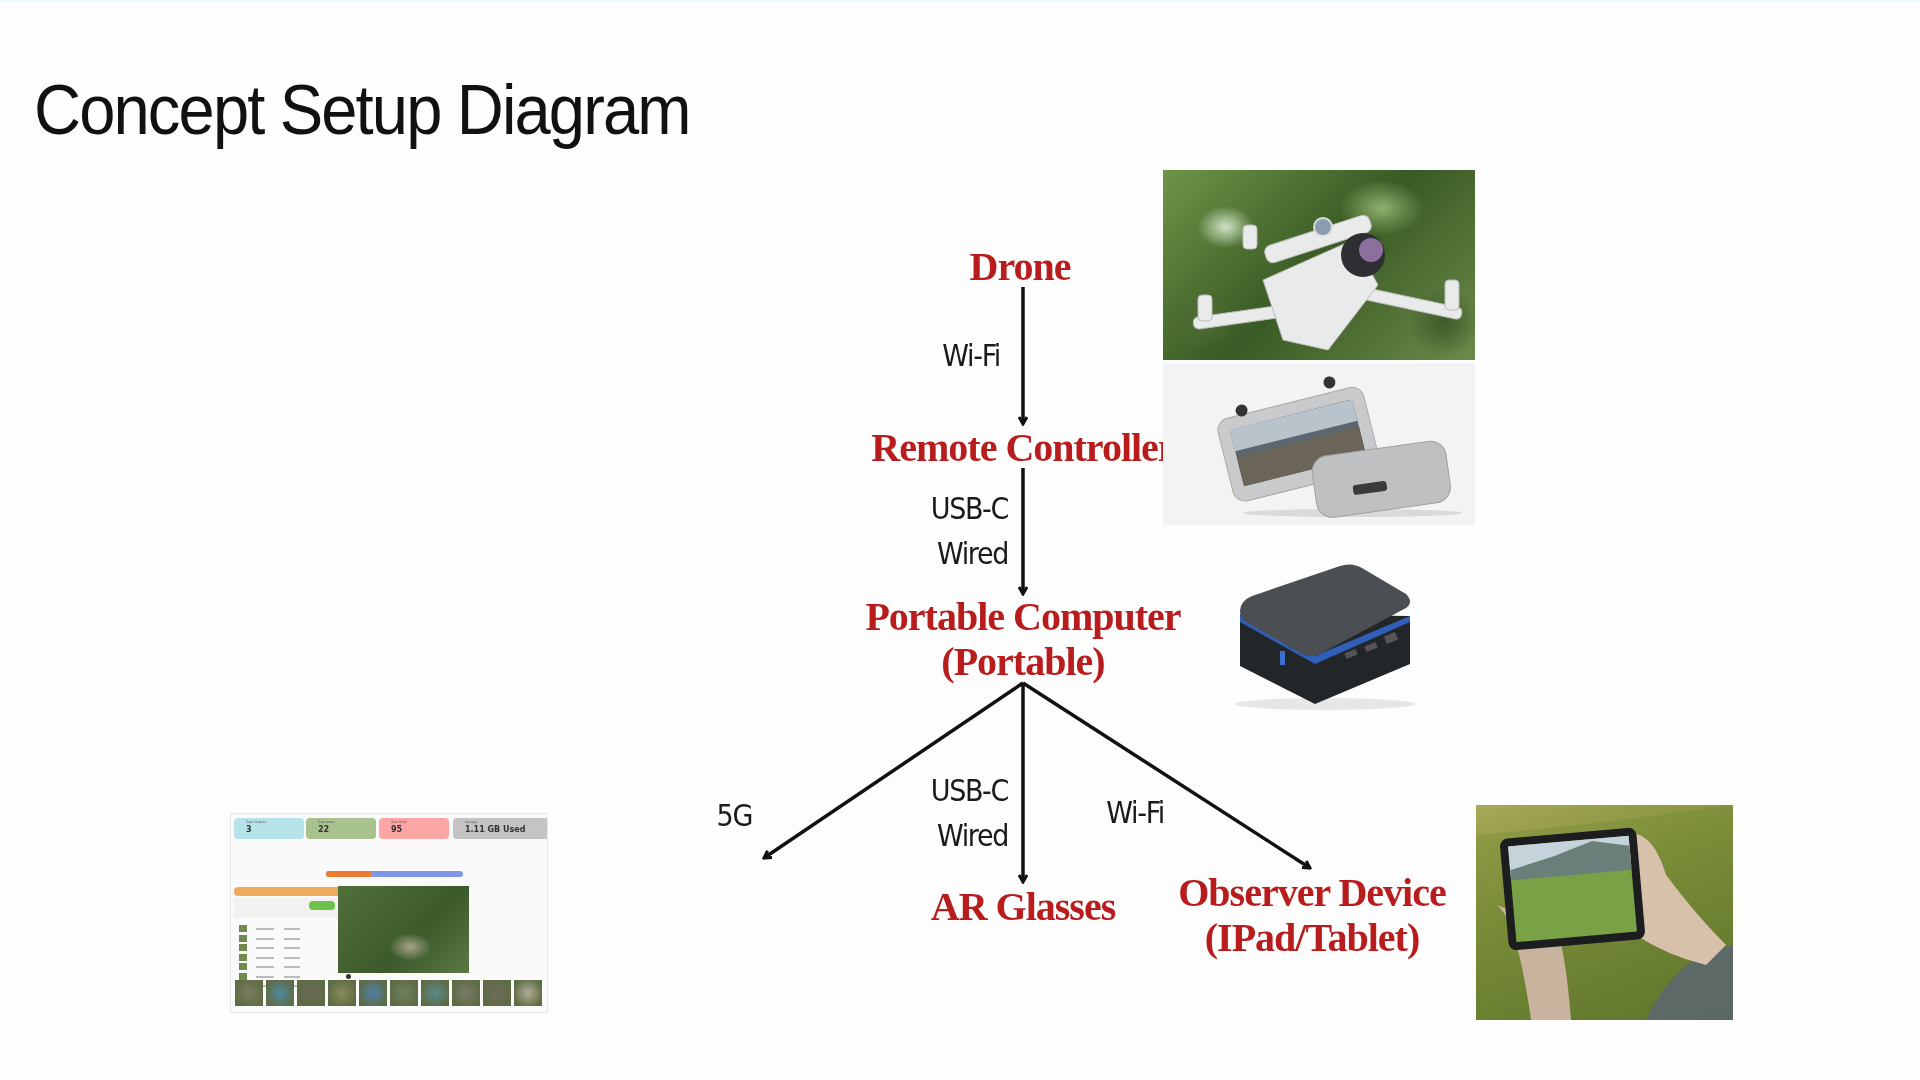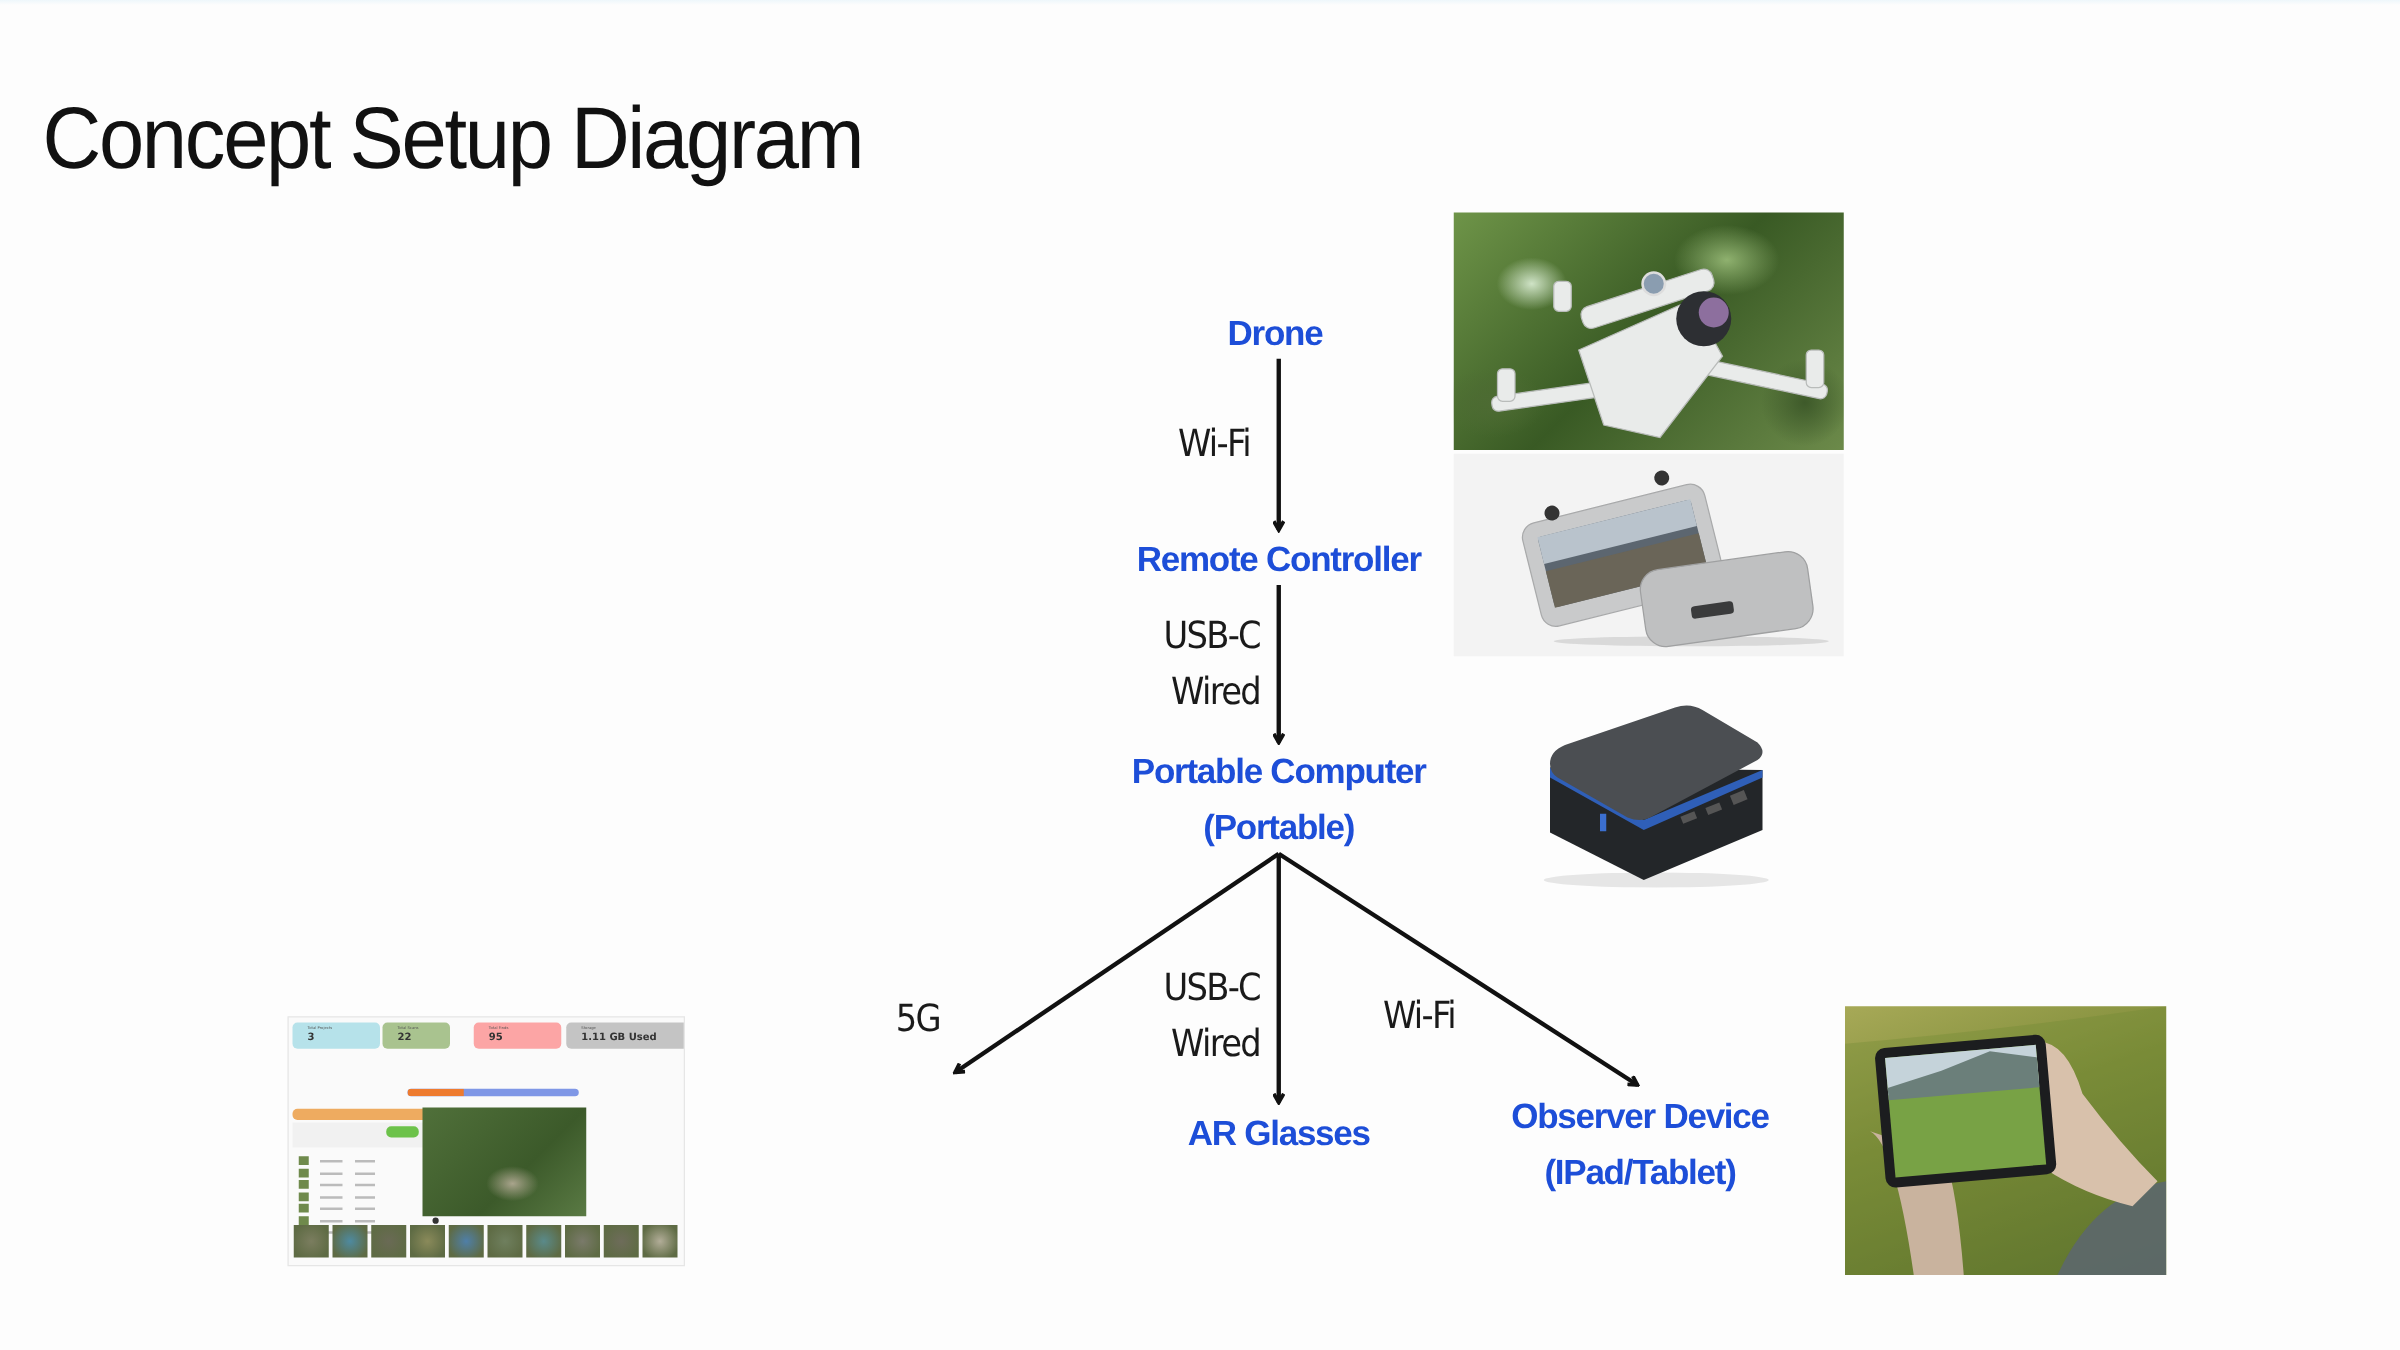--- a/index.html
+++ b/index.html
@@ -13,22 +13,22 @@
     background: linear-gradient(#eef7fb, #fdfdfd); }
   .title {
     position: absolute; left: 34px; top: 70px;
     font-size: 70px; font-weight: normal; letter-spacing: -2px;
     font-family: "Liberation Sans", "DejaVu Sans", sans-serif;
     transform: scaleX(0.93); transform-origin: left top;
     color: #111;
   }
   .node {
     position: absolute; text-align: center; font-weight: bold;
-    font-family: Liberation Sans, sans-serif;
-    font-size: 28px; line-height: 45px; letter-spacing: -1px; color: #1d4ed8;
+    font-family: Liberation Serif, serif;
+    font-size: 40px; line-height: 45px; letter-spacing: -1px; color: #b91c1c;
     white-space: nowrap;
   }
   .edge-label {
     position: absolute; text-align: right;
     font-family: "DejaVu Sans", sans-serif;
     font-size: 30px; line-height: 45px; letter-spacing: -1.5px; color: #1a1a1a;
     font-weight: normal; white-space: nowrap;
     transform: scaleX(0.9); transform-origin: right top;
   }
   svg.arrows { position: absolute; left: 0; top: 0; }
@@ -186,21 +186,21 @@
       <path d="M36,60 L80,50 L120,38 L157,46 L157,70 L36,70 Z" fill="#6b7f7a"></path>
     </g>
   </svg>
 </div>
 
 <div class="photo" id="dashboard-photo">
   <div class="card" style="left: 3px; width: 70px; background: rgb(182, 226, 234);" title="Total Projects">
     <span class="cl">Total Projects</span>
     <span class="cv">3</span>
   </div>
-  <div class="card" style="left: 75px; width: 54px; background: rgb(169, 195, 143);">
+  <div class="card" style="left: 75px; width: 70px; background: rgb(169, 195, 143);">
     <span class="cl">Total Scans</span>
     <span class="cv">22</span>
   </div>
   <div class="card" style="left: 148px; width: 70px; background: #fca5a5;">
     <span class="cl">Total Finds</span>
     <span class="cv">95</span>
   </div>
   <div class="card" style="left: 222px; width: 106px; background: rgb(196, 196, 196);">
     <span class="cl">Storage</span>
     <span class="cv">1.11 GB Used</span>

